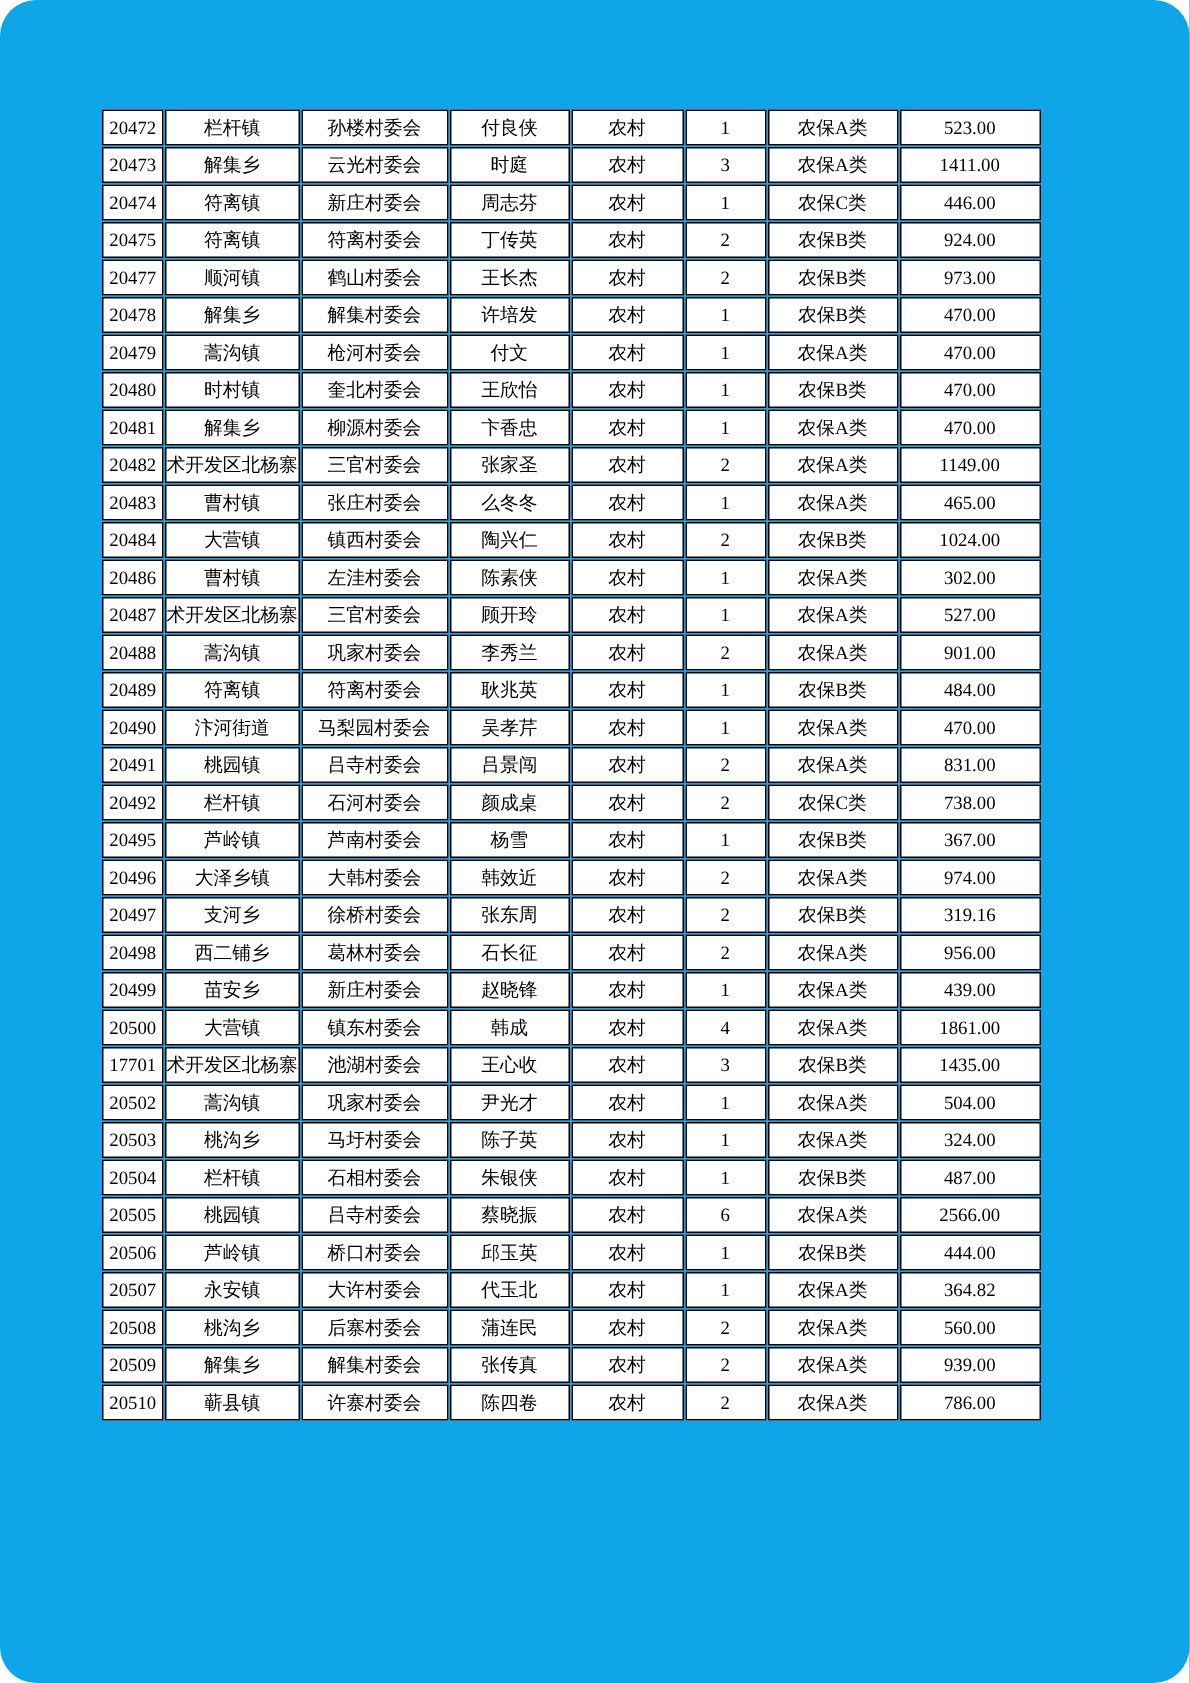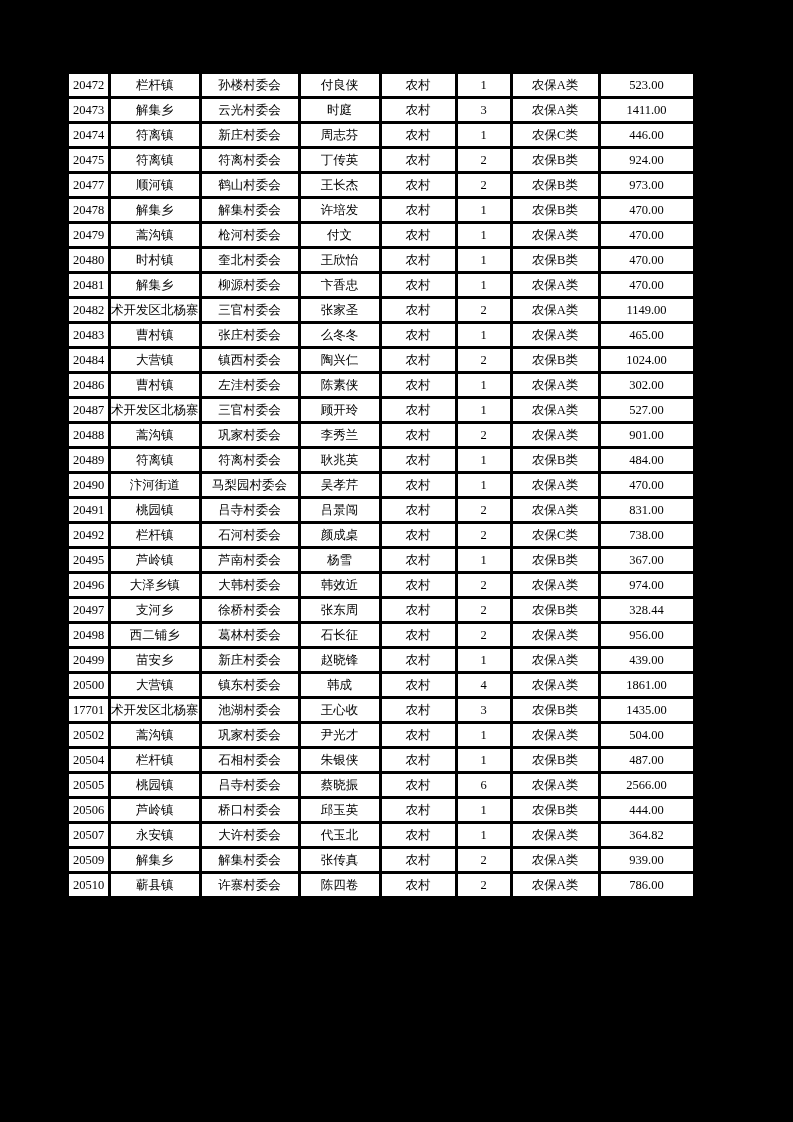--- a/index.html
+++ b/index.html
@@ -12,21 +12,22 @@
     background: #ffffff;
     font-family: "Liberation Serif", "DejaVu Serif", serif;
     position: relative;
     overflow: hidden;
   }
   .page {
     position: absolute;
     left: 0; top: 0;
     width: 793px;
     height: 1122px;
-    background: #000000;
+    background: #0ea5e9;
+    border-radius: 24px;
   }
   table.records {
     position: absolute;
     left: 67px;
     top: 72px;
     border-collapse: separate;
     border-spacing: 1px;
     table-layout: fixed;
   }
   table.records td {
@@ -279,21 +280,21 @@
           <td>974.00</td>
         </tr>
         <tr>
           <td>20497</td>
           <td>支河乡</td>
           <td>徐桥村委会</td>
           <td>张东周</td>
           <td>农村</td>
           <td>2</td>
           <td>农保B类</td>
-          <td>328.44</td>
+          <td>319.16</td>
         </tr>
         <tr>
           <td>20498</td>
           <td>西二铺乡</td>
           <td>葛林村委会</td>
           <td>石长征</td>
           <td>农村</td>
           <td>2</td>
           <td>农保A类</td>
           <td>956.00</td>
@@ -332,20 +333,30 @@
           <td>20502</td>
           <td>蒿沟镇</td>
           <td>巩家村委会</td>
           <td>尹光才</td>
           <td>农村</td>
           <td>1</td>
           <td>农保A类</td>
           <td>504.00</td>
         </tr>
         <tr>
+          <td>20503</td>
+          <td>桃沟乡</td>
+          <td>马圩村委会</td>
+          <td>陈子英</td>
+          <td>农村</td>
+          <td>1</td>
+          <td>农保A类</td>
+          <td>324.00</td>
+        </tr>
+        <tr>
           <td>20504</td>
           <td>栏杆镇</td>
           <td>石相村委会</td>
           <td>朱银侠</td>
           <td>农村</td>
           <td>1</td>
           <td>农保B类</td>
           <td>487.00</td>
         </tr>
         <tr>
@@ -370,20 +381,30 @@
         </tr>
         <tr>
           <td>20507</td>
           <td>永安镇</td>
           <td>大许村委会</td>
           <td>代玉北</td>
           <td>农村</td>
           <td>1</td>
           <td>农保A类</td>
           <td>364.82</td>
+        </tr>
+        <tr>
+          <td>20508</td>
+          <td>桃沟乡</td>
+          <td>后寨村委会</td>
+          <td>蒲连民</td>
+          <td>农村</td>
+          <td>2</td>
+          <td>农保A类</td>
+          <td>560.00</td>
         </tr>
         <tr>
           <td>20509</td>
           <td>解集乡</td>
           <td>解集村委会</td>
           <td>张传真</td>
           <td>农村</td>
           <td>2</td>
           <td>农保A类</td>
           <td>939.00</td>

